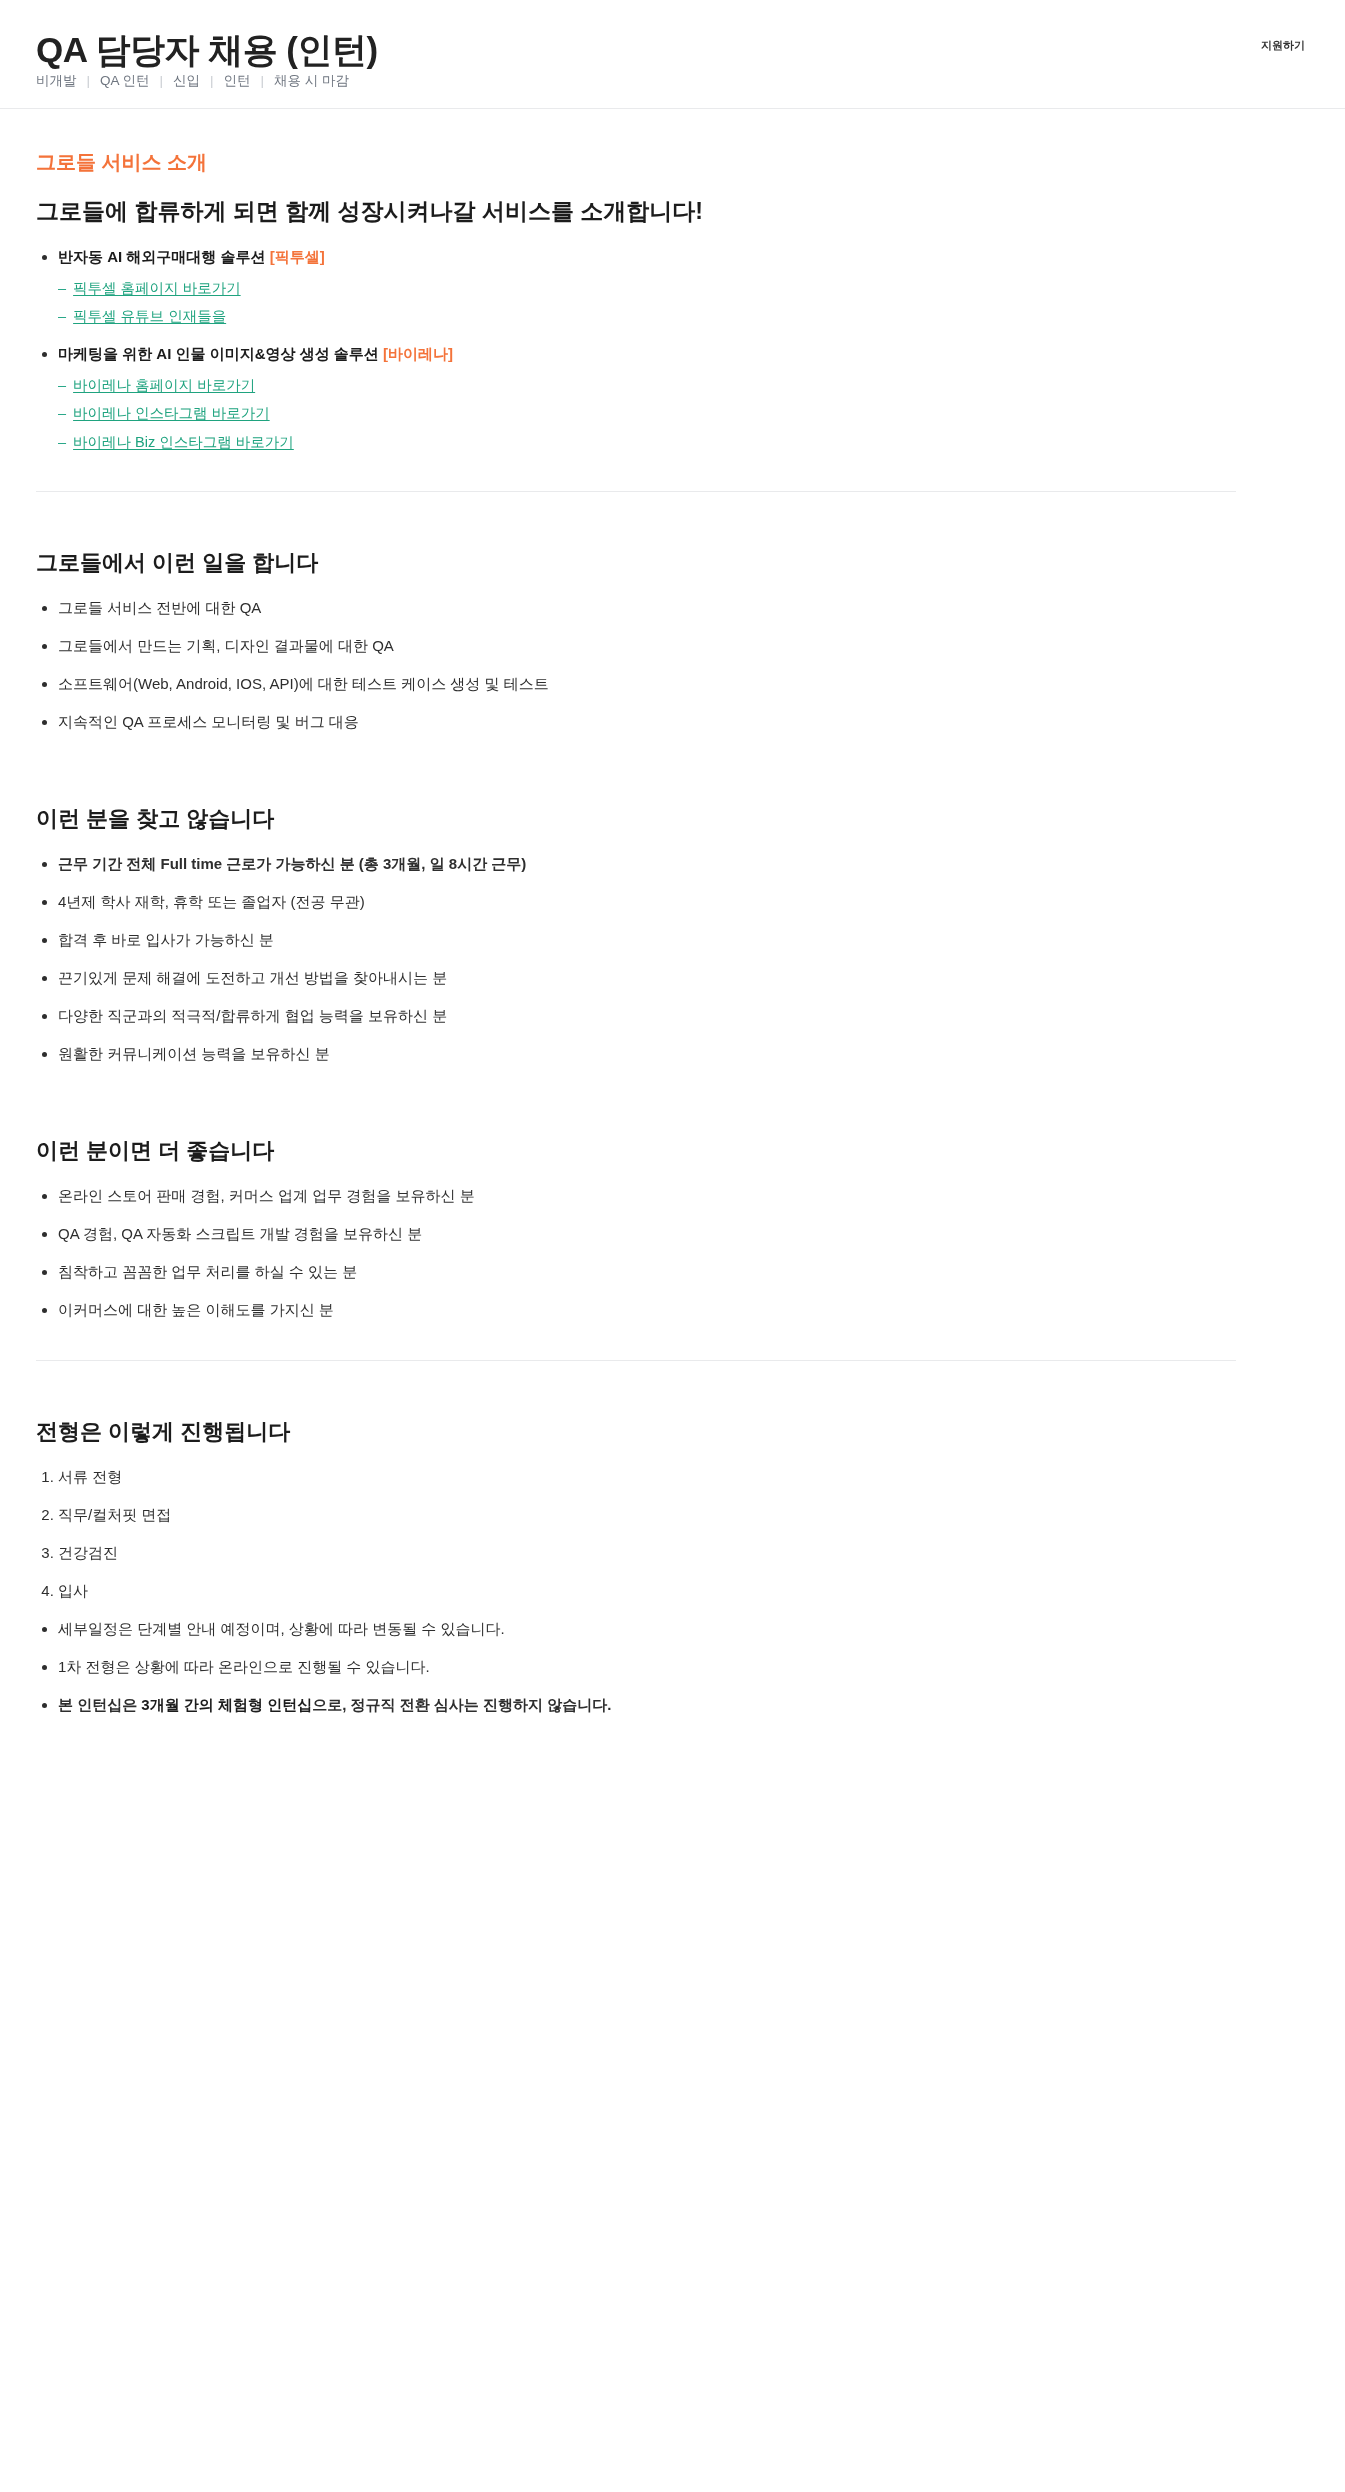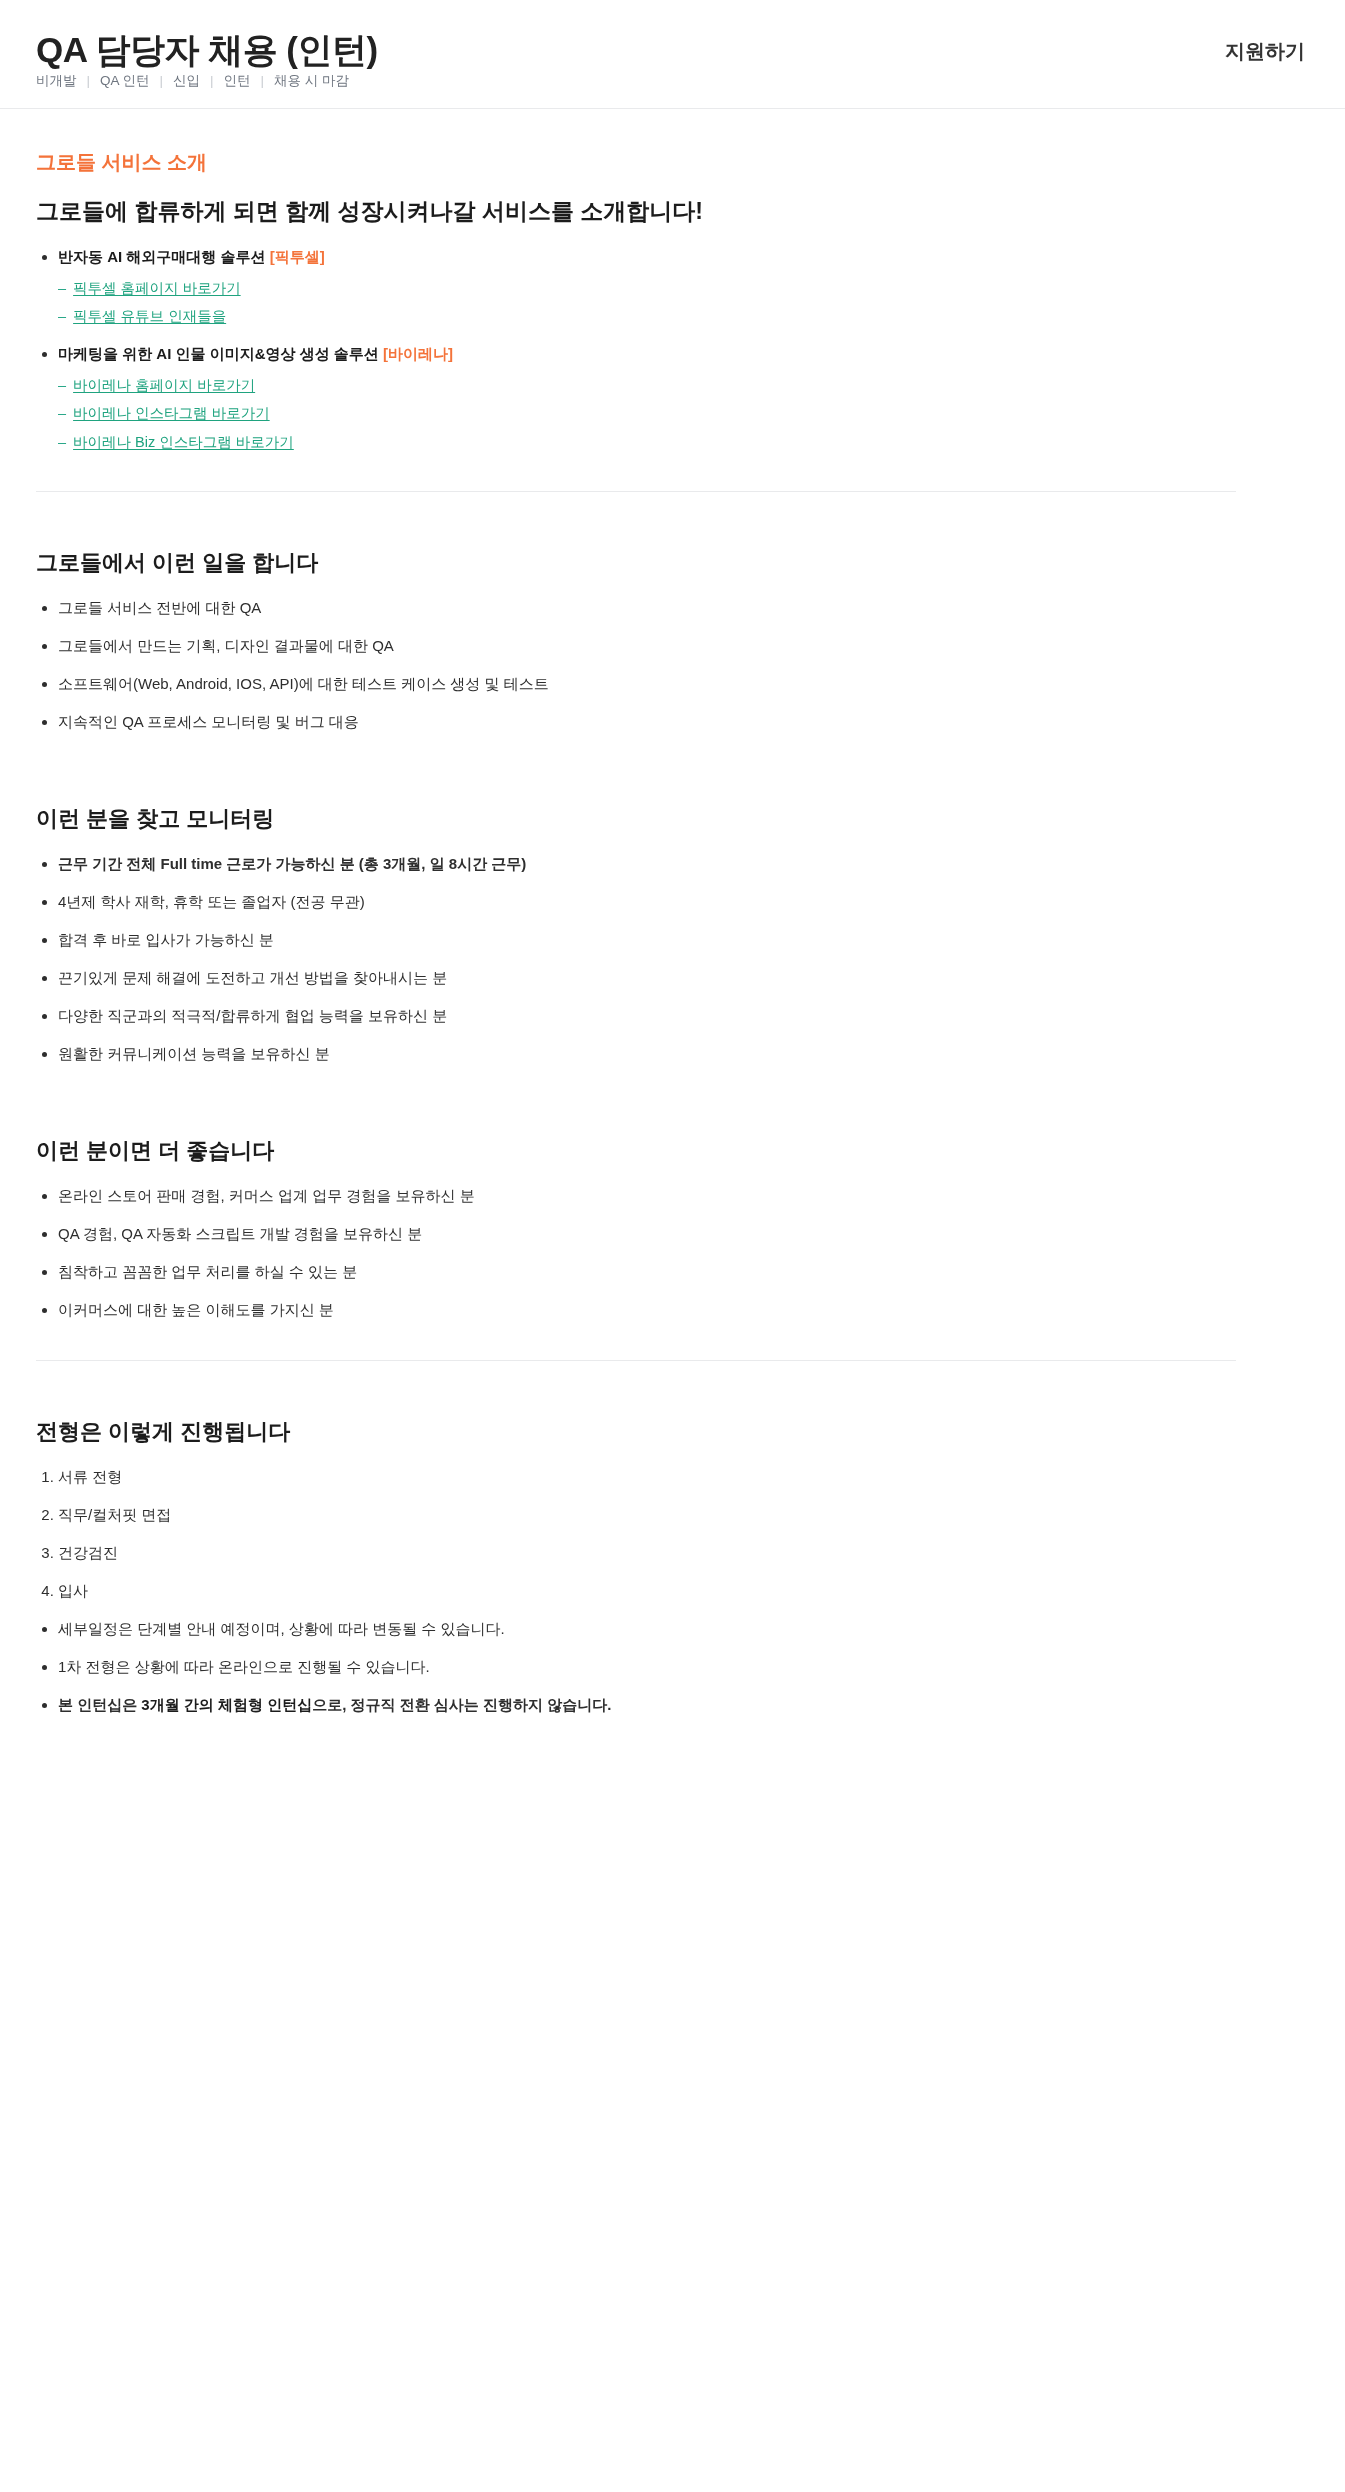--- a/index.html
+++ b/index.html
@@ -30,21 +30,21 @@
   }
   .job-title {
     font-size: 35px;
     font-weight: bold;
     color: #222222;
     letter-spacing: -0.5px;
     line-height: 1.25;
     margin: 0;
   }
   .apply-btn {
-    font-size: 20px;
+    font-size: 11px;
     font-weight: bold;
     color: #333333;
     background: transparent;
     border: none;
     padding: 10px 4px 0 0;
     cursor: pointer;
     white-space: nowrap;
     font-family: inherit;
   }
   .meta-row {
@@ -234,21 +234,21 @@
       <h2 class="plain">그로들에서 이런 일을 합니다</h2>
       <ul class="bullets">
         <li>그로들 서비스 전반에 대한 QA</li>
         <li>그로들에서 만드는 기획, 디자인 결과물에 대한 QA</li>
         <li>소프트웨어(Web, Android, IOS, API)에 대한 테스트 케이스 생성 및 테스트</li>
         <li>지속적인 QA 프로세스 모니터링 및 버그 대응</li>
       </ul>
     </section>
 
     <section class="section">
-      <h2 class="plain">이런 분을 찾고 모니터링</h2>
+      <h2 class="plain">이런 분을 찾고 않습니다</h2>
       <ul class="bullets">
         <li class="bold-item">근무 기간 전체 Full time 근로가 가능하신 분 (총 3개월, 일 8시간 근무)</li>
         <li>4년제 학사 재학, 휴학 또는 졸업자 (전공 무관)</li>
         <li>합격 후 바로 입사가 가능하신 분</li>
         <li>끈기있게 문제 해결에 도전하고 개선 방법을 찾아내시는 분</li>
         <li>다양한 직군과의 적극적/합류하게 협업 능력을 보유하신 분</li>
         <li>원활한 커뮤니케이션 능력을 보유하신 분</li>
       </ul>
     </section>
 

